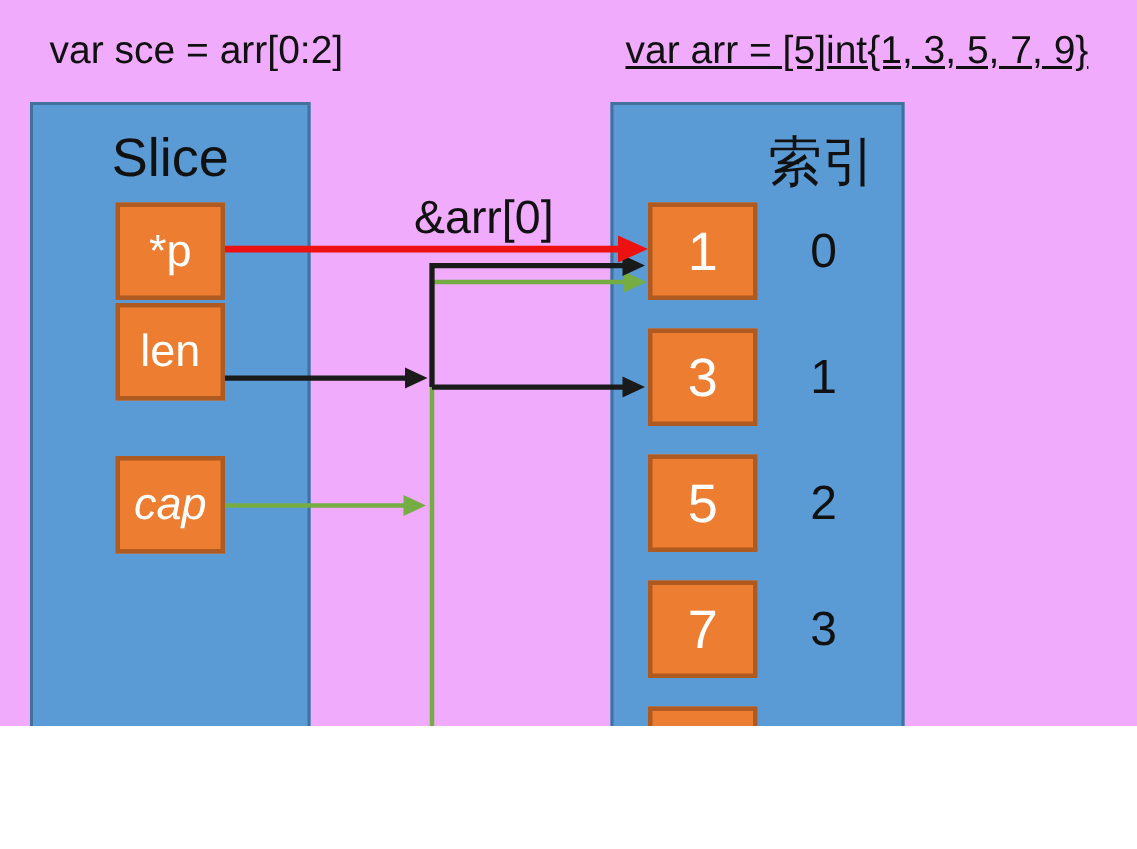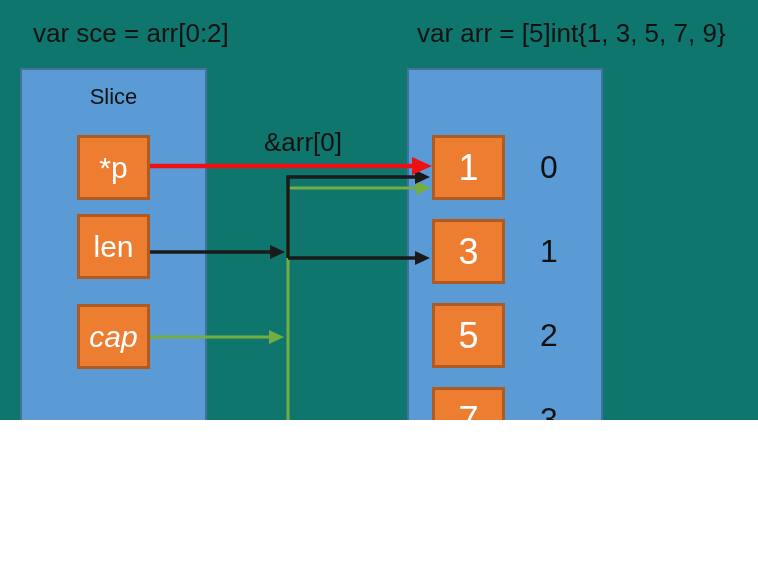--- a/index.html
+++ b/index.html
@@ -1,63 +1,63 @@
 <!DOCTYPE html>
 <html><head>
 <meta charset="utf-8">
 <style>
   html, body { margin: 0; padding: 0; background: #ffffff; }
   .canvas {
     position: relative;
     width: 758px;
-    height: 420px;
-    background: #0f766e;
+    height: 484px;
+    background: #f0abfc;
     font-family: "Liberation Sans", sans-serif;
     overflow: hidden;
   }
   .code {
     position: absolute;
     font-size: 26px;
     color: #111111;
     white-space: nowrap;
   }
   .code-left  { left: 33px;  top: 18px; }
-  .code-right { left: 417px; top: 18px; }
+  .code-right { left: 417px; top: 18px; text-decoration: underline; }
 
   .panel {
     position: absolute;
     background: #5b9bd5;
     border: 2px solid #41719c;
     box-sizing: border-box;
   }
   .panel-slice { left: 20px;  top: 68px; width: 187px; height: 476px; }
   .panel-array { left: 407px; top: 68px; width: 196px; height: 469px; }
 
   .panel-title {
     position: absolute;
-    font-size: 22px;
+    font-size: 36px;
     color: #111111;
     text-align: center;
     white-space: nowrap;
   }
   .slice-title { left: 20px;  top: 84px; width: 187px; }
   .array-title { left: 418px; top: 84px; width: 84px; }
   .index-title { left: 506px; top: 84px; width: 84px; }
 
   .mem-box {
     position: absolute;
     background: #ed7d31;
     border: 3px solid #ae5a21;
     box-sizing: border-box;
     color: #ffffff;
     text-align: center;
   }
   .field-box { left: 77px; width: 73px; height: 65px; line-height: 59px; font-size: 30px; }
   .box-p   { top: 135px; }
-  .box-len { top: 214px; }
+  .box-len { top: 202px; }
   .box-cap { top: 304px; font-style: italic; }
 
   .cell-box { left: 432px; width: 73px; height: 65px; line-height: 59px; font-size: 36px; }
   .cell-0 { top: 135px; }
   .cell-1 { top: 219px; }
   .cell-2 { top: 303px; }
   .cell-3 { top: 387px; }
   .cell-4 { top: 471px; }
 
   .index-label {
@@ -71,23 +71,23 @@
     color: #111111;
   }
   .idx-0 { top: 135px; }
   .idx-1 { top: 219px; }
   .idx-2 { top: 303px; }
   .idx-3 { top: 387px; }
   .idx-4 { top: 471px; }
 
   .arrow-label {
     position: absolute;
-    left: 264px;
+    left: 276px;
     top: 127px;
-    font-size: 26px;
+    font-size: 31px;
     color: #111111;
     white-space: nowrap;
   }
 
   .arrow-layer {
     position: absolute;
     left: 0; top: 0;
     width: 758px; height: 566px;
   }
 </style>
@@ -96,20 +96,21 @@
 
 <div class="canvas">
 
   <div class="code code-left">var sce = arr[0:2]</div>
   <div class="code code-right">var arr = [5]int{1, 3, 5, 7, 9}</div>
 
   <div class="panel panel-slice"></div>
   <div class="panel panel-array"></div>
 
   <div class="panel-title slice-title">Slice</div>
+  <div class="panel-title index-title">索引</div>
 
   <div class="mem-box field-box box-p">*p</div>
   <div class="mem-box field-box box-len">len</div>
   <div class="mem-box field-box box-cap">cap</div>
 
   <div class="mem-box cell-box cell-0">1</div>
   <div class="mem-box cell-box cell-1">3</div>
   <div class="mem-box cell-box cell-2">5</div>
   <div class="mem-box cell-box cell-3">7</div>
   <div class="mem-box cell-box cell-4">9</div>

